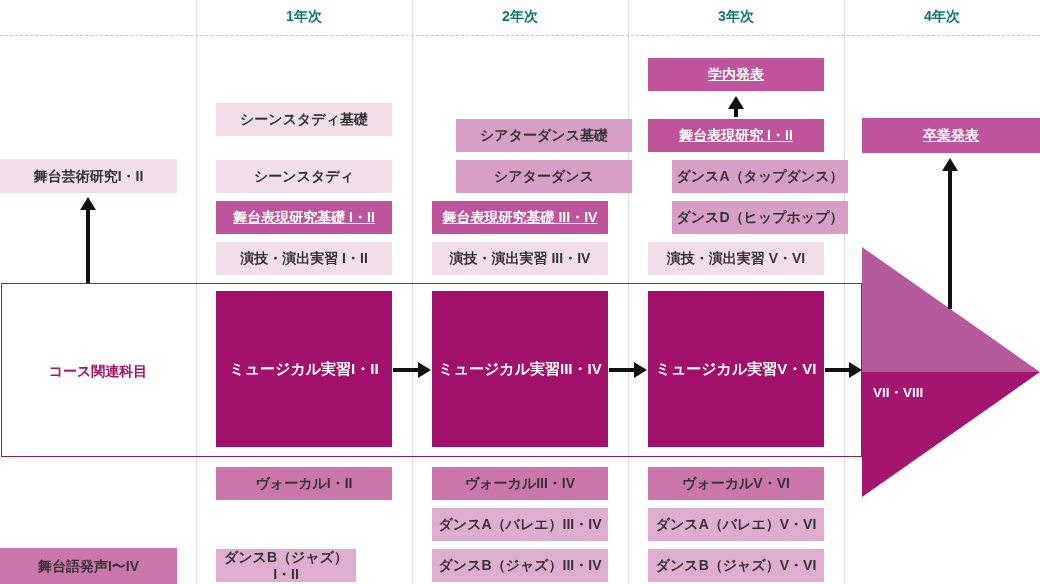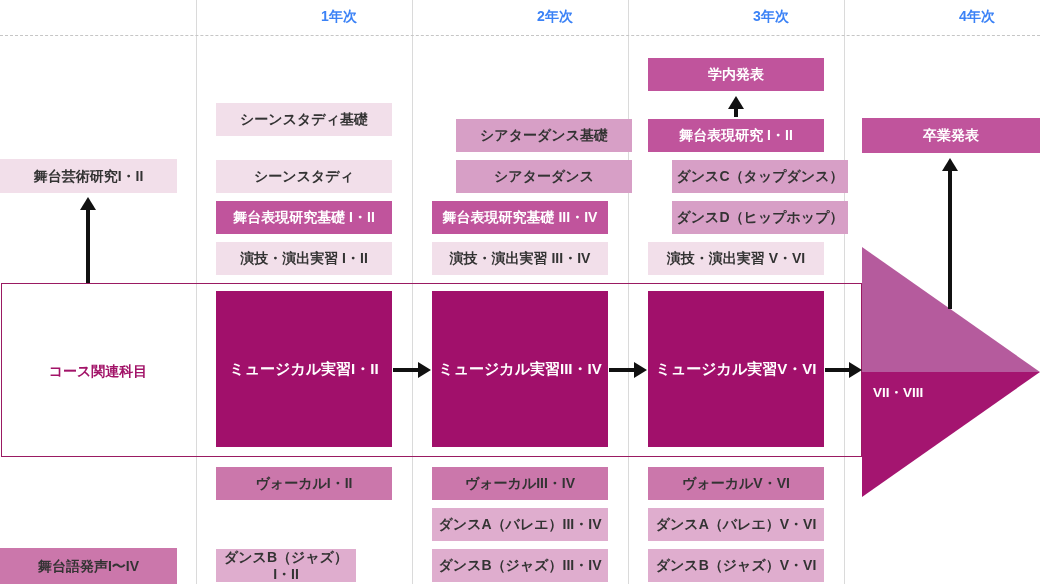--- a/index.html
+++ b/index.html
@@ -2,30 +2,30 @@
 <html><head>
 <meta charset="utf-8">
 <style>
   html,body{margin:0;padding:0;background:#fff;}
   #stage{
     position:relative;width:1040px;height:584px;background:#ffffff;
     font-family:"Liberation Sans",sans-serif;overflow:hidden;
   }
   .vline{position:absolute;top:0;width:1px;height:584px;background:#dadada;}
   .hdash{position:absolute;left:0;top:35px;width:1040px;height:0;border-top:1px dashed #c6c6c6;}
-  .colhead{position:absolute;top:8px;height:18px;text-align:center;font-size:14px;font-weight:600;color:#3b82f6;margin-left:35px;}
+  .colhead{position:absolute;top:8px;height:18px;text-align:center;font-size:14px;font-weight:600;color:#0f766e;}
   .box{
     position:absolute;display:flex;align-items:center;justify-content:center;
     font-size:14px;font-weight:600;color:#333;text-align:center;line-height:1.2;
   }
   .light{background:#f2dfea;}
   .mid{background:#d79fc6;margin-left:24px;}
   .dance{background:#dfadce;}
   .vocal{background:#cb77ab;}
-  .accent{background:#c0549c;color:#fff;}
+  .accent{background:#c0549c;color:#fff;text-decoration:underline;}
   .dark{background:#a1106b;color:#fff;font-size:15px;}
   .course-rect{position:absolute;left:1px;top:283px;width:859px;height:172px;border:1px solid #9a1a62;}
   .course-label{position:absolute;left:0;top:363px;width:196px;text-align:center;font-size:14px;font-weight:700;color:#a21368;}
   .arr-up{position:absolute;width:4px;background:#111;}
   .arr-up::before{content:"";position:absolute;top:-12px;left:-6px;
     border-left:8px solid transparent;border-right:8px solid transparent;border-bottom:13px solid #111;}
   .arr-right{position:absolute;height:4px;background:#111;}
   .arr-right::before{content:"";position:absolute;right:-13px;top:-6px;
     border-top:8px solid transparent;border-bottom:8px solid transparent;border-left:13px solid #111;}
   .tri-text{position:absolute;color:#fff;font-weight:600;font-size:13.5px;line-height:1.6;text-align:left;}
@@ -64,21 +64,21 @@
   <div class="box mid" style="left:432px;top:160px;width:176px;height:33px">シアターダンス</div>
   <div class="box accent" style="left:432px;top:201px;width:176px;height:33px">舞台表現研究基礎 III・IV</div>
   <div class="box light" style="left:432px;top:242px;width:176px;height:33px">演技・演出実習 III・IV</div>
   <div class="box dark" style="left:432px;top:291px;width:176px;height:156px">ミュージカル実習III・IV</div>
   <div class="box vocal" style="left:432px;top:467px;width:176px;height:33px">ヴォーカルIII・IV</div>
   <div class="box dance" style="left:432px;top:508px;width:176px;height:33px">ダンスA（バレエ）III・IV</div>
   <div class="box dance" style="left:432px;top:549px;width:176px;height:33px">ダンスB（ジャズ）III・IV</div>
 
   <div class="box accent" style="left:648px;top:58px;width:176px;height:33px">学内発表</div>
   <div class="box accent" style="left:648px;top:119px;width:176px;height:33px">舞台表現研究 I・II</div>
-  <div class="box mid" style="left:648px;top:160px;width:176px;height:33px">ダンスC（タップダンス）</div>
+  <div class="box mid" style="left:648px;top:160px;width:176px;height:33px">ダンスA（タップダンス）</div>
   <div class="box mid" style="left:648px;top:201px;width:176px;height:33px">ダンスD（ヒップホップ）</div>
   <div class="box light" style="left:648px;top:242px;width:176px;height:33px">演技・演出実習 V・VI</div>
   <div class="box dark" style="left:648px;top:291px;width:176px;height:156px">ミュージカル実習V・VI</div>
   <div class="box vocal" style="left:648px;top:467px;width:176px;height:33px">ヴォーカルV・VI</div>
   <div class="box dance" style="left:648px;top:508px;width:176px;height:33px">ダンスA（バレエ）V・VI</div>
   <div class="box dance" style="left:648px;top:549px;width:176px;height:33px">ダンスB（ジャズ）V・VI</div>
 
   <div class="box accent" style="left:862px;top:118px;width:178px;height:35px">卒業発表</div>
 
   <svg width="180" height="252" style="position:absolute;left:861px;top:246px">

